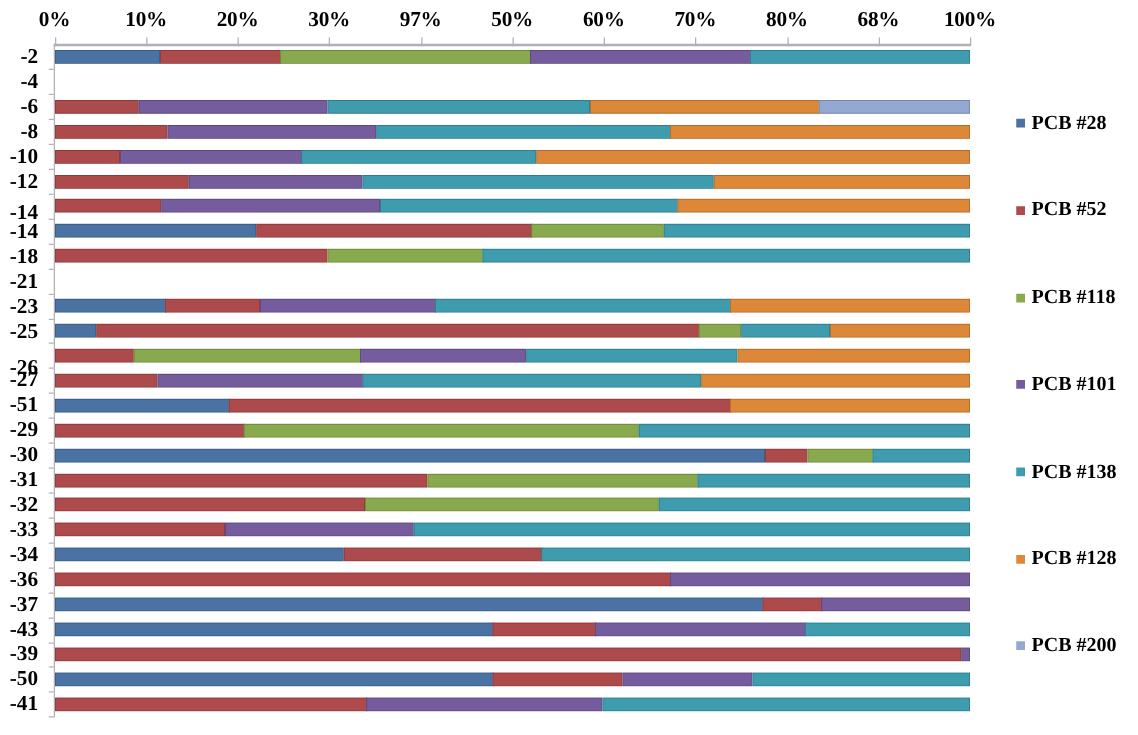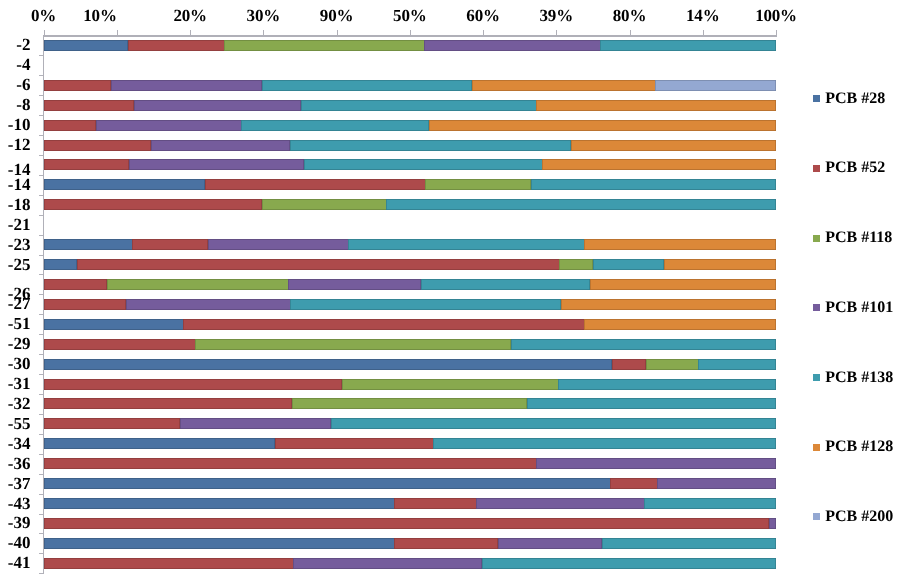--- a/index.html
+++ b/index.html
@@ -43,29 +43,29 @@
   .legend-label{font-size:16px;font-weight:bold;color:#000;letter-spacing:0;line-height:1;}
 </style>
 </head>
 <body>
 
 <div id="chart-root">
 
   <div id="xaxis-labels">
 
 <div class="xtick-label" style="left:43.60px">0%</div>    
-      <div class="xtick-label" style="left:100px">10%</div>    
+      <div class="xtick-label" style="left:117px">10%</div>    
       <div class="xtick-label" style="left: 190.08px;">20%</div>    
       <div class="xtick-label" style="left:263.32px">30%</div>    
-      <div class="xtick-label" style="left:336.56px">90%</div>    
+      <div class="xtick-label" style="left:336.56px">97%</div>    
       <div class="xtick-label" style="left:409.80px">50%</div>    
       <div class="xtick-label" style="left:483.04px">60%</div>    
-      <div class="xtick-label" style="left:556.28px">39%</div>    
+      <div class="xtick-label" style="left:556.28px">70%</div>    
       <div class="xtick-label" style="left:629.52px">80%</div>    
-      <div class="xtick-label" style="left:702.76px">14%</div>    
+      <div class="xtick-label" style="left:702.76px">68%</div>    
       <div class="xtick-label" style="left:776.00px">100%</div>
   </div>
 
   <div id="xticks">
 
 <div class="xtick" style="left:43.60px"></div>    
       <div class="xtick" style="left:116.84px"></div>    
       <div class="xtick" style="left: 190.08px;"></div>    
       <div class="xtick" style="left:263.32px"></div>    
       <div class="xtick" style="left:336.56px"></div>    
@@ -125,27 +125,27 @@
       <div class="ylab" style="top:224.68px">-21</div>    
       <div class="ylab" style="top:244.60px">-23</div>    
       <div class="ylab" style="top:264.52px">-25</div>    
       <div class="ylab" style="top:294px">-26</div>    
       <div class="ylab" style="top:304.36px">-27</div>    
       <div class="ylab" style="top:324.28px">-51</div>    
       <div class="ylab" style="top:344.20px">-29</div>    
       <div class="ylab" style="top:364.12px">-30</div>    
       <div class="ylab" style="top:384.04px">-31</div>    
       <div class="ylab" style="top:403.96px">-32</div>    
-      <div class="ylab" style="top:423.88px">-55</div>    
+      <div class="ylab" style="top:423.88px">-33</div>    
       <div class="ylab" style="top:443.80px">-34</div>    
       <div class="ylab" style="top:463.72px">-36</div>    
       <div class="ylab" style="top:483.64px">-37</div>    
       <div class="ylab" style="top:503.56px">-43</div>    
       <div class="ylab" style="top:523.48px">-39</div>    
-      <div class="ylab" style="top:543.40px">-40</div>    
+      <div class="ylab" style="top:543.40px">-50</div>    
       <div class="ylab" style="top:563.32px">-41</div>
   </div>
 
   <div id="plot-area">
     <div class="bar-row" style="top: 4.4px; width: 732.4px;">
         <div class="seg" style="left: 0px; width: 84.676px; background: rgb(74, 114, 162);"></div>
         <div class="seg" style="left: 84.226px; width: 97.1268px; background: rgb(173, 74, 75);"></div>
         <div class="seg" style="left: 180.903px; width: 200.395px; background: rgb(136, 169, 78);"></div>
         <div class="seg" style="left: 380.848px; width: 176.226px; background: rgb(117, 92, 156);"></div>
         <div class="seg" style="left: 556.624px; width: 175.776px; background: rgb(62, 156, 174);"></div>

